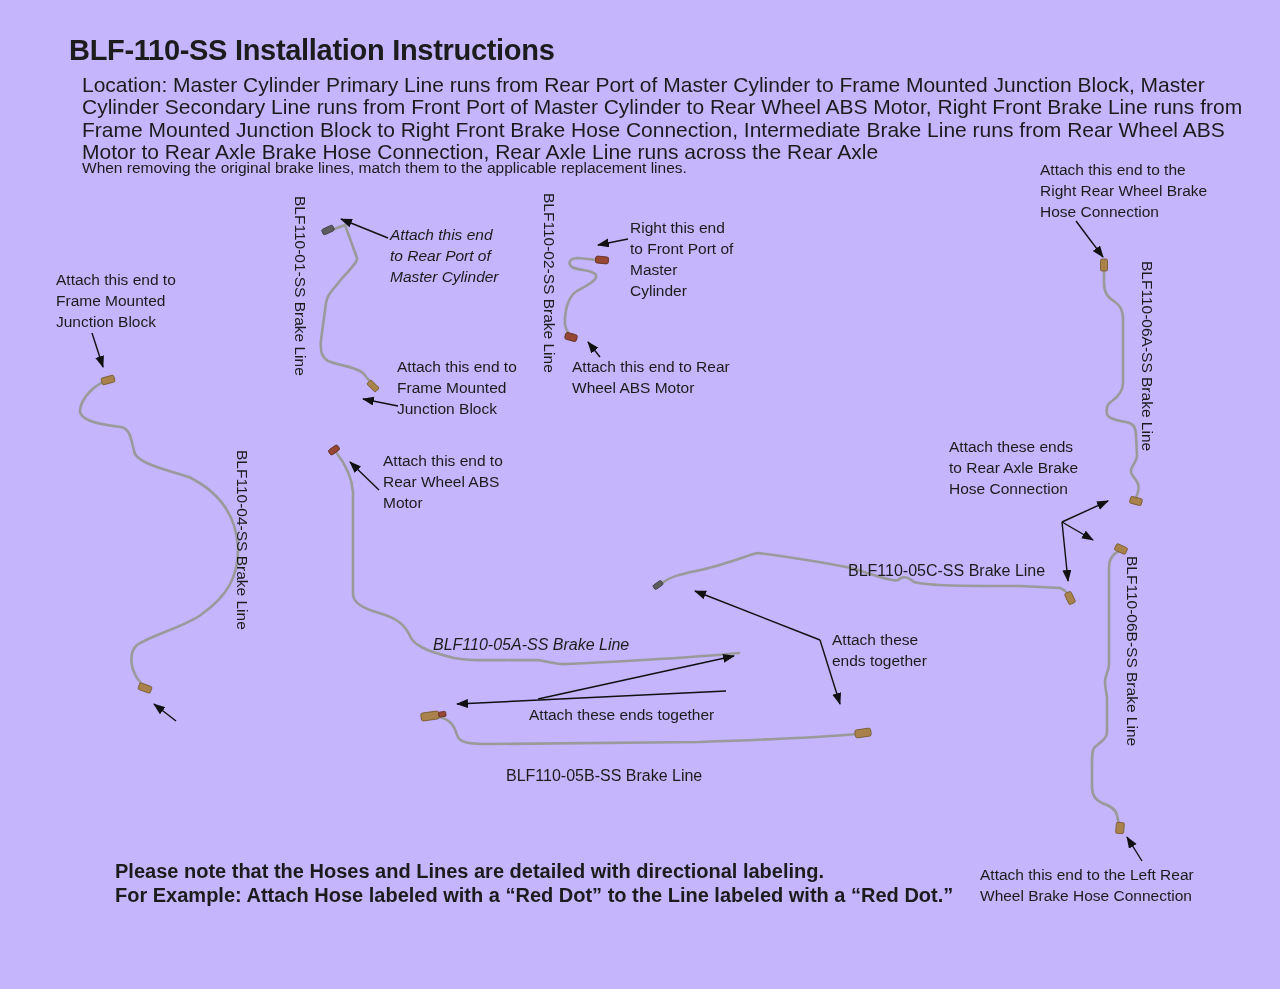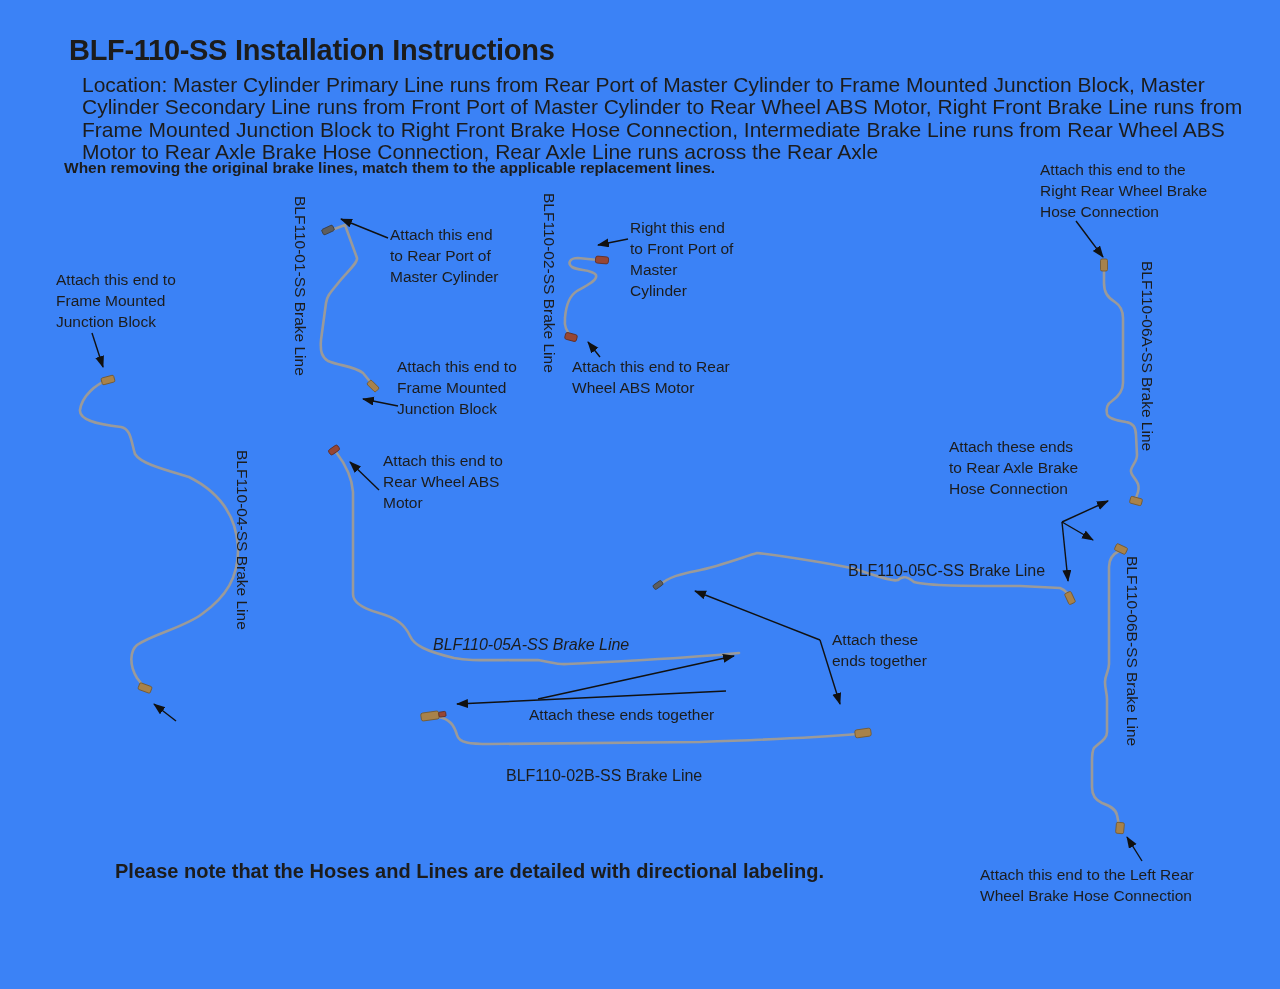--- a/index.html
+++ b/index.html
@@ -1,35 +1,35 @@
 <!DOCTYPE html>
 <html style="--c-ink: #1c1c1c; --c-line: #9a9a9a; --c-fitting-brass: #a8824a; --c-red-dot: #974634;"><head>
 <meta charset="utf-8">
 <style>
   html,body{margin:0;padding:0;background:#ffffff;}
   #page{
     position:relative;
     width:1280px;height:989px;
-    background:#3b82f6;
+    background:#c4b5fd;
     font-family:"Liberation Sans", sans-serif;
     color:var(--c-ink,#1c1c1c);
     overflow:hidden;
   }
   #diagram-svg{position:absolute;left:0;top:0;}
   .title{
     position:absolute;left:69px;top:34px;
     font-size:29px;font-weight:700;letter-spacing:-0.3px;
   }
   .location{
     position:absolute;left:82px;top:74px;width:1192px;
     font-size:21px;font-weight:400;line-height:22.3px;
   }
   .note{
-    position:absolute;left:64px;top:159px;
-    font-size:15.5px;font-weight:700;white-space:nowrap;
+    position:absolute;left:82px;top:159px;
+    font-size:15.5px;font-weight:400;white-space:nowrap;
   }
   .ann{
     position:absolute;
     font-size:15.5px;line-height:21px;
   }
   .nowrap{white-space:nowrap;}
   .hlabel{
     position:absolute;
     font-size:16px;white-space:nowrap;margin-top:11px;
   }
@@ -133,36 +133,37 @@
     <line class="arrow" marker-end="url(#ah)" x1="176" y1="721" x2="154" y2="704"></line>
     <line class="arrow" marker-end="url(#ah)" x1="1142" y1="861" x2="1127" y2="837"></line>
   </svg>
 
   <div class="title">BLF-110-SS Installation Instructions</div>
   <div class="location">Location: Master Cylinder Primary Line runs from Rear Port of Master Cylinder to Frame Mounted Junction Block, Master Cylinder Secondary Line runs from Front Port of Master Cylinder to Rear Wheel ABS Motor, Right Front Brake Line runs from Frame Mounted Junction Block to Right Front Brake Hose Connection, Intermediate Brake Line runs from Rear Wheel ABS Motor to Rear Axle Brake Hose Connection, Rear Axle Line runs across the Rear Axle</div>
   <div class="note">When removing the original brake lines, match them to the applicable replacement lines.</div>
 
   <div class="ann" style="left:1040px;top:159px;width:172px;">Attach this end to the Right Rear Wheel Brake Hose Connection</div>
   <div class="ann" style="left:56px;top:269px;width:130px;">Attach this end to Frame Mounted Junction Block</div>
-  <div class="ann" style="left:390px;top:224px;width:116px;">Attach this end to Rear Port of Master Cylinder</div>
+  <div class="ann" style="left:390px;top:224px;width:116px;font-style:italic;">Attach this end to Rear Port of Master Cylinder</div>
   <div class="ann" style="left:397px;top:356px;width:134px;">Attach this end to Frame Mounted Junction Block</div>
   <div class="ann" style="left:630px;top:217px;width:106px;">Right this end to Front Port of Master Cylinder</div>
   <div class="ann" style="left:572px;top:356px;width:165px;">Attach this end to Rear Wheel ABS Motor</div>
   <div class="ann" style="left:383px;top:450px;width:128px;">Attach this end to Rear Wheel ABS Motor</div>
   <div class="ann nowrap" style="left:529px;top:704px;">Attach these ends together</div>
   <div class="ann" style="left:832px;top:629px;width:98px;">Attach these ends together</div>
   <div class="ann" style="left:980px;top:864px;width:224px;">Attach this end to the Left Rear Wheel Brake Hose Connection</div>
   <div class="ann" style="left:949px;top:436px;width:132px;">Attach these ends to Rear Axle Brake Hose Connection</div>
 
   <div class="vlabel" style="left:291px;top:196px;">BLF110-01-SS Brake Line</div>
   <div class="vlabel" style="left:540px;top:193px;">BLF110-02-SS Brake Line</div>
   <div class="vlabel" style="left:233px;top:450px;">BLF110-04-SS Brake Line</div>
   <div class="vlabel" style="left:1138px;top:261px;">BLF110-06A-SS Brake Line</div>
   <div class="vlabel" style="left:1123px;top:556px;">BLF110-06B-SS Brake Line</div>
   <div class="hlabel" style="left:433px;top:625px;font-style:italic;">BLF110-05A-SS Brake Line</div>
-  <div class="hlabel" style="left:506px;top:756px;">BLF110-02B-SS Brake Line</div>
+  <div class="hlabel" style="left:506px;top:756px;">BLF110-05B-SS Brake Line</div>
   <div class="hlabel" style="left:848px;top:551px;">BLF110-05C-SS Brake Line</div>
 
   <div class="footer">
     <div>Please note that the Hoses and Lines are detailed with directional labeling.</div>
+    <div>For Example: Attach Hose labeled with a “Red Dot” to the Line labeled with a “Red Dot.”</div>
   </div>
 
 </div>
 
 </body></html>

